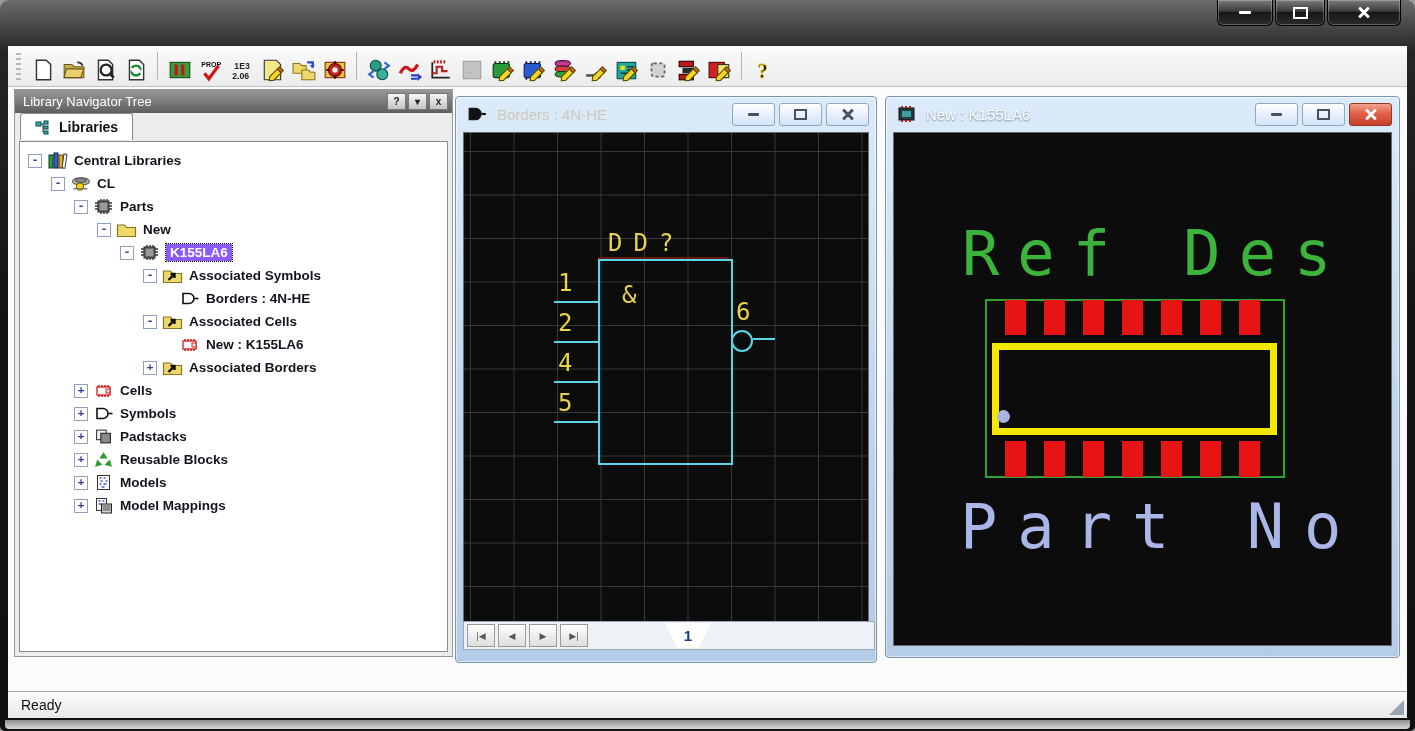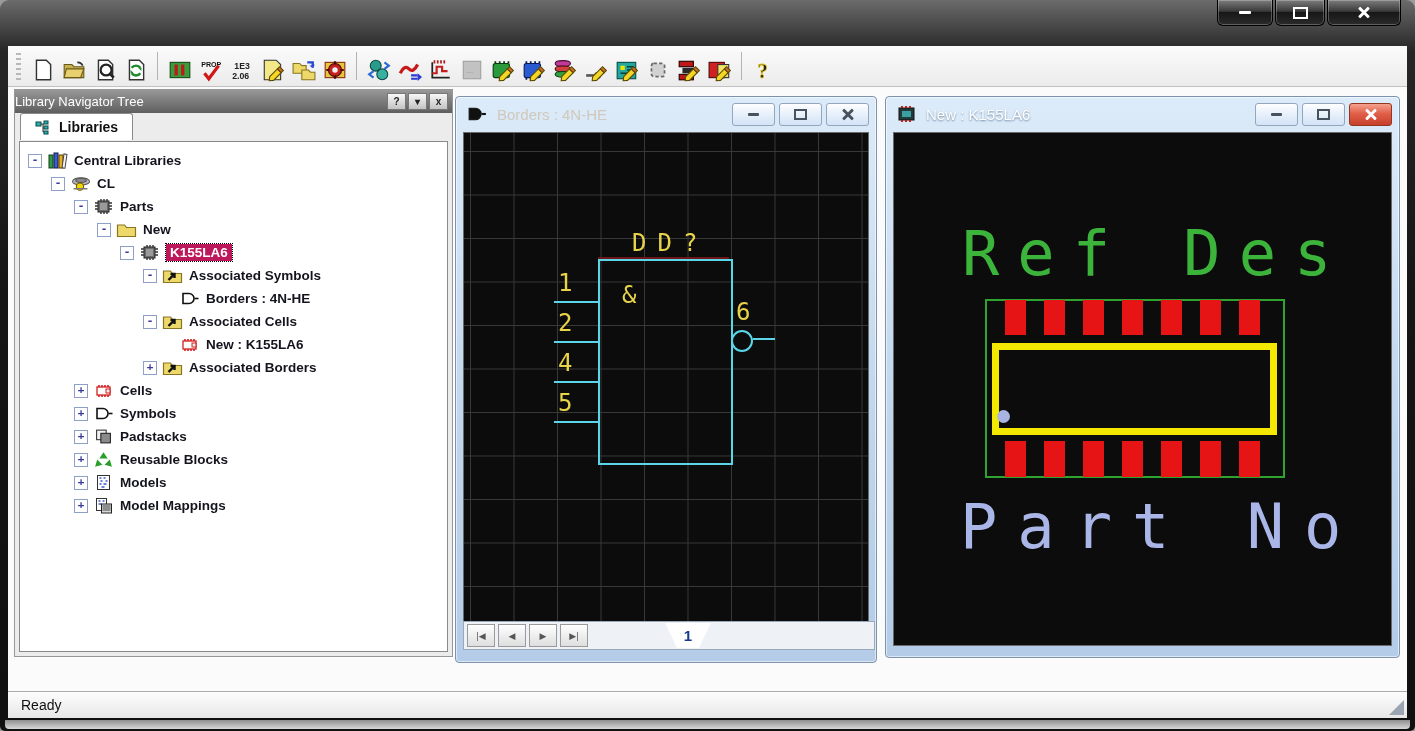--- a/index.html
+++ b/index.html
@@ -21,32 +21,32 @@
   .menu-item{padding:4px 15px;font-size:15px;color:#111;}
   .toolbar{height:40px;background:linear-gradient(#fbfbfb,#ebebeb);border-bottom:1px solid #c2c2c2;display:flex;align-items:center;padding-left:6px;}
   .grip{width:5px;height:28px;margin:0 6px 0 2px;background:repeating-linear-gradient(0deg,#b8b8b8 0 2px,transparent 2px 5px);}
   .tbtn{width:31px;height:32px;display:flex;align-items:flex-end;justify-content:center;border-radius:3px;}
   .tbtn svg{width:24px;height:24px;}
   .tsep{width:1px;height:28px;background:#b3b3b3;margin:0 6px;}
   
   .workspace{position:relative;flex:1;background:#fbfbfb;}
   
   .nav-panel{position:absolute;left:6px;top:2px;width:437px;height:566px;background:#ececec;border:1px solid #979797;box-shadow:1px 1px 0 #fff;}
-  .nav-header{height:23px;background:linear-gradient(#989898,#5e5e5e);display:flex;align-items:center;padding:0 4px 0 0;color:#fff;font-size:13px;}
+  .nav-header{height:23px;background:linear-gradient(#989898,#5e5e5e);display:flex;align-items:center;padding:0 4px 0 8px;color:#fff;font-size:13px;}
   .nav-hbtns{margin-left:auto;display:flex;gap:2px;}
   .nav-hbtn{width:17px;height:15px;border:1px solid #777;background:linear-gradient(#f7f7f7,#c3c3c3);display:flex;align-items:center;justify-content:center;font-size:10px;font-weight:bold;color:#222;}
   .nav-tabs{height:27px;display:flex;align-items:flex-end;padding-left:5px;border-radius:13px;}
   .nav-tab{height:26px;background:#fff;border:1px solid #8a8a8a;border-bottom:none;border-radius:3px 3px 0 0;display:flex;align-items:center;gap:7px;padding:0 14px;font-weight:bold;font-size:14px;color:#111;}
   .tree{position:absolute;left:4px;right:4px;top:51px;bottom:4px;background:#fff;border:1px solid #8a8a8a;padding-top:7px;overflow:hidden;}
   .trow{height:23px;display:flex;align-items:center;font-size:13.5px;font-weight:bold;color:#14141e;white-space:nowrap;}
   .exp{width:12px;height:12px;border:1px solid #8fa0c8;background:#fff;color:#3a3a9a;font:bold 11px/10px "DejaVu Sans Mono",monospace;text-align:center;margin-right:5px;flex:none;}
   .exp-sp{width:18px;flex:none;}
   .ticon{width:21px;height:17px;margin-right:6px;flex:none;}
   .ticon svg{width:21px;height:17px;}
-  .tlabel.sel{background:#be185d;color:#fff;outline:1px dotted #000;padding:1px 4px;}
+  .tlabel.sel{background:#8b5cf6;color:#fff;outline:1px dotted #000;padding:1px 4px;}
   
   .cwin{position:absolute;background:linear-gradient(#dcebf9,#bfd5ec 60%,#b4cce8);border:1px solid #7d93ad;border-radius:4px;box-shadow:inset 0 0 0 1px rgba(255,255,255,.55);}
   .cw-title{height:34px;display:flex;align-items:center;gap:9px;padding:0 7px 0 10px;}
   .cw-title .t{font-size:15px;}
   .t-inactive{color:#cfc8bc;}
   .t-active{color:#fff;text-shadow:0 1px 2px #6d87a5;}
   .cw-btns{margin-left:auto;display:flex;gap:4px;}
   .cw-btn{width:41px;height:21px;border:1px solid #93a6bd;border-radius:3px;background:linear-gradient(#fefeff,#e9f1fb 45%,#d4e3f6);display:flex;align-items:center;justify-content:center;color:#3c4856;}
   .cw-btn .glyph-min{background:#46525f;width:11px;}
   .cw-btn .glyph-max{border-color:#46525f;width:9px;height:7px;}
@@ -482,21 +482,21 @@
               </div>
           </div>
         </div>
         <div class="canvas sym-canvas">
           <div>
 
             <div style="position:absolute;left:134px;top:124px;width:131px;height:2px;background:#6e1616;"></div>
 
             <div style="position:absolute;left:134px;top:126px;width:131px;height:202px;border:2px solid #5bd6e8;"></div>
 
-            <div class="cad" style="left:168px;top:98px;font-size:24px;letter-spacing:11px;color:#e8d44a;">DD?</div>
+            <div class="cad" style="left:144px;top:98px;font-size:24px;letter-spacing:11px;color:#e8d44a;">DD?</div>
 
             <div class="cad" style="left:158px;top:150px;font-size:24px;color:#e8d44a;">&amp;</div>
 
             <div style="position:absolute;left:90px;top:168px;width:46px;height:2px;background:#5bd6e8;"></div>
             <div style="position:absolute;left:90px;top:208px;width:46px;height:2px;background:#5bd6e8;"></div>
             <div style="position:absolute;left:90px;top:248px;width:46px;height:2px;background:#5bd6e8;"></div>
             <div style="position:absolute;left:90px;top:288px;width:46px;height:2px;background:#5bd6e8;"></div>
             <div class="cad" style="left:94px;top:138px;font-size:24px;color:#e8d44a;">1</div>
             <div class="cad" style="left:94px;top:178px;font-size:24px;color:#e8d44a;">2</div>
             <div class="cad" style="left:94px;top:218px;font-size:24px;color:#e8d44a;">4</div>

